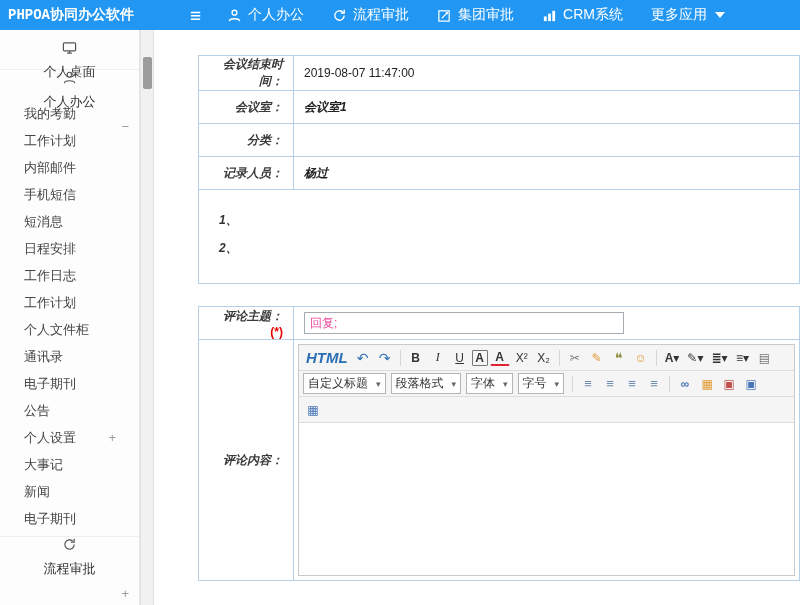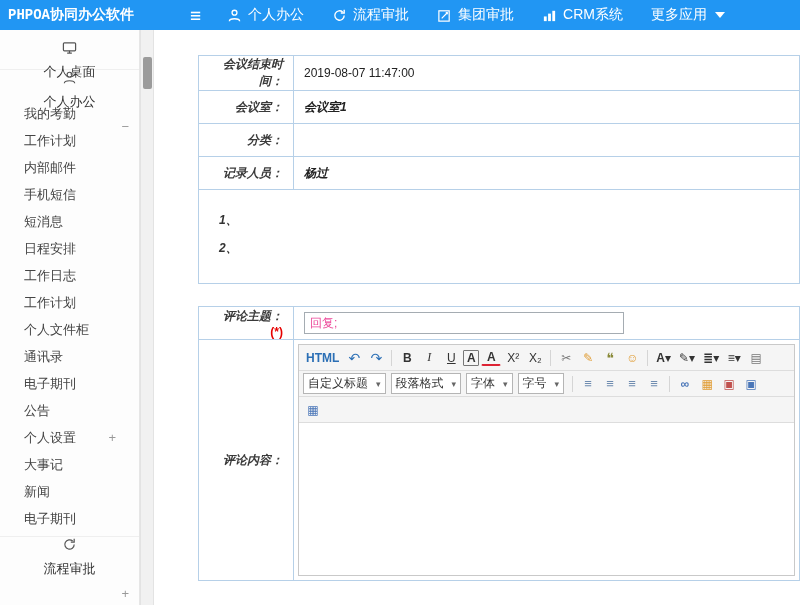--- a/index.html
+++ b/index.html
@@ -40,21 +40,21 @@
   .comment-table { margin-top:22px; }
   .req { color:#e60000; font-style:normal; margin-left:2px; }
   td.editor-cell { padding:4px; height:240px; vertical-align:top; }
   td.lab-mid { vertical-align:middle; }
   .subject-input { width:320px; height:22px; border:1px solid #a5acb2; font-size:12px; padding:1px 5px; font-family:inherit; color:#ec4899; }
   
   .editor { border:1px solid #c9c9c9; width:100%; }
   .tbar { display:flex; align-items:center; gap:2px; padding:2px 4px; background:#f5f5f5; border-bottom:1px solid #ddd; height:26px; overflow:hidden; white-space:nowrap; }
   .tbtn { min-width:20px; height:20px; padding:0 2px; display:inline-flex; align-items:center; justify-content:center; font-size:12px; color:#333; border:1px solid transparent; border-radius:2px; cursor:pointer; background:transparent; }
   .tsep { width:1px; height:16px; background:#d5d5d5; margin:0 3px; }
-  .t-html { font-size:12px; font-weight:bold; color:#2b6fb5; letter-spacing:0; }
+  .t-html { font-size:15px; font-weight:bold; color:#2b6fb5; letter-spacing:0;font-style:italic; }
   .t-blue { color:#2b6fb5; font-size:14px; }
   .t-bold { font-weight:bold; }
   .t-italic { font-style:italic; font-family:"Liberation Serif",serif; }
   .t-under { text-decoration:underline; }
   .t-boxed { border:1px solid #777; border-radius:1px; font-weight:bold; height:16px; min-width:16px; }
   .t-fore { font-weight:bold; border-bottom:2px solid #d23; height:16px; }
   .t-gray { color:#777; }
   .t-olive { color:#8a8a3a; font-size:14px; }
   .t-orange { color:#e09a2f; }
   .t-red { color:#c0504d; }

